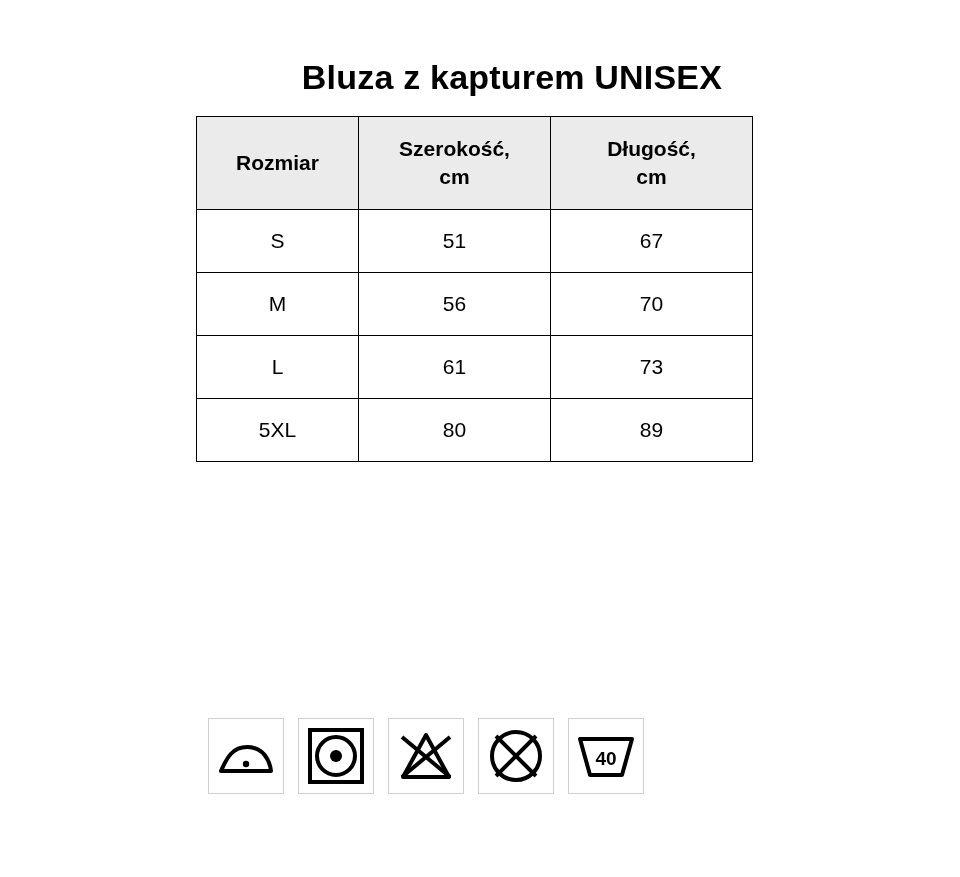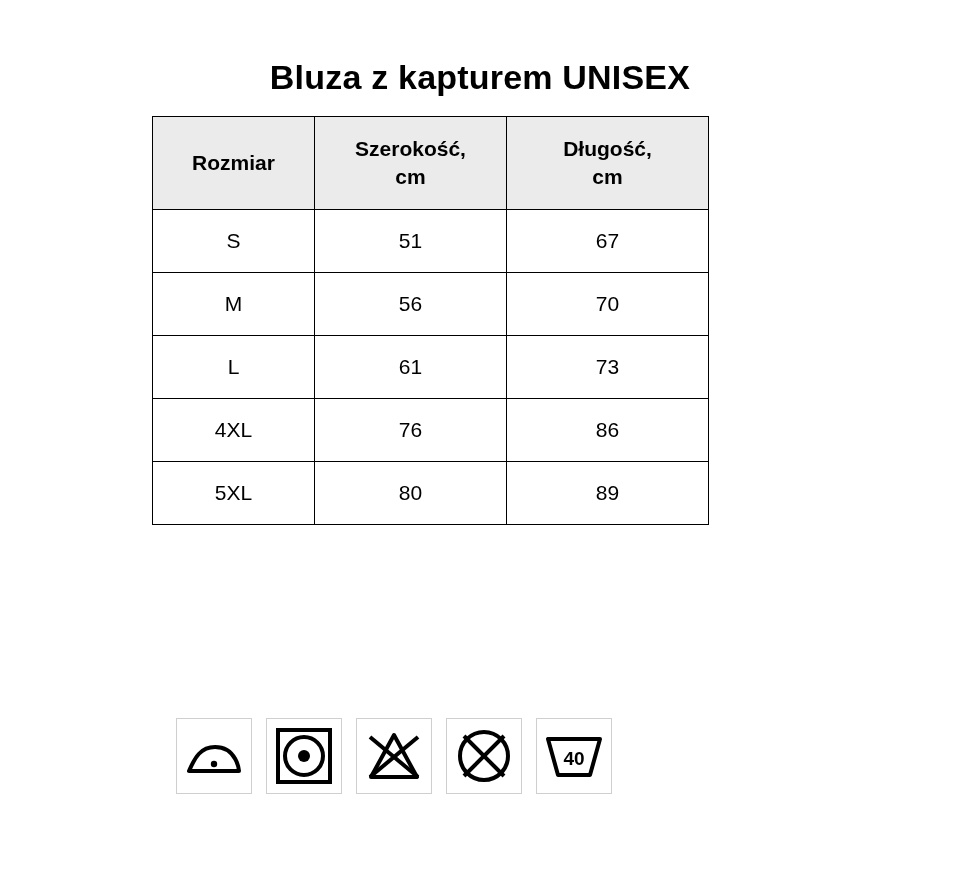--- a/index.html
+++ b/index.html
@@ -11,34 +11,35 @@
     width: 960px;
     height: 877px;
     font-family: "Liberation Sans", sans-serif;
     color: #000000;
     overflow: hidden;
   }
   .page {
     position: relative;
     width: 772px;
     height: 877px;
+    margin-left: 32px;
   }
   .title {
     position: absolute;
     left: 0;
     top: 58px;
     width: 960px;
     text-align: center;
     font-size: 34px;
     font-weight: bold;
     letter-spacing: 0.2px;
   }
   .size-table {
     position: absolute;
-    left: 152px;
+    left: 164px;
     top: 116px;
     width: 556px;
     border-collapse: collapse;
     table-layout: fixed;
   }
   .size-table th,
   .size-table td {
     border: 1px solid #000000;
     text-align: center;
     font-size: 21px;
@@ -119,25 +120,20 @@
         <td>M</td>
         <td>56</td>
         <td>70</td>
       </tr>
       <tr>
         <td>L</td>
         <td>61</td>
         <td>73</td>
       </tr>
       <tr>
-        <td>4XL</td>
-        <td>76</td>
-        <td>86</td>
-      </tr>
-      <tr>
         <td>5XL</td>
         <td>80</td>
         <td>89</td>
       </tr>
     </tbody>
   </table>
 
   <div class="care-row">
 
     <div class="care-icon">

